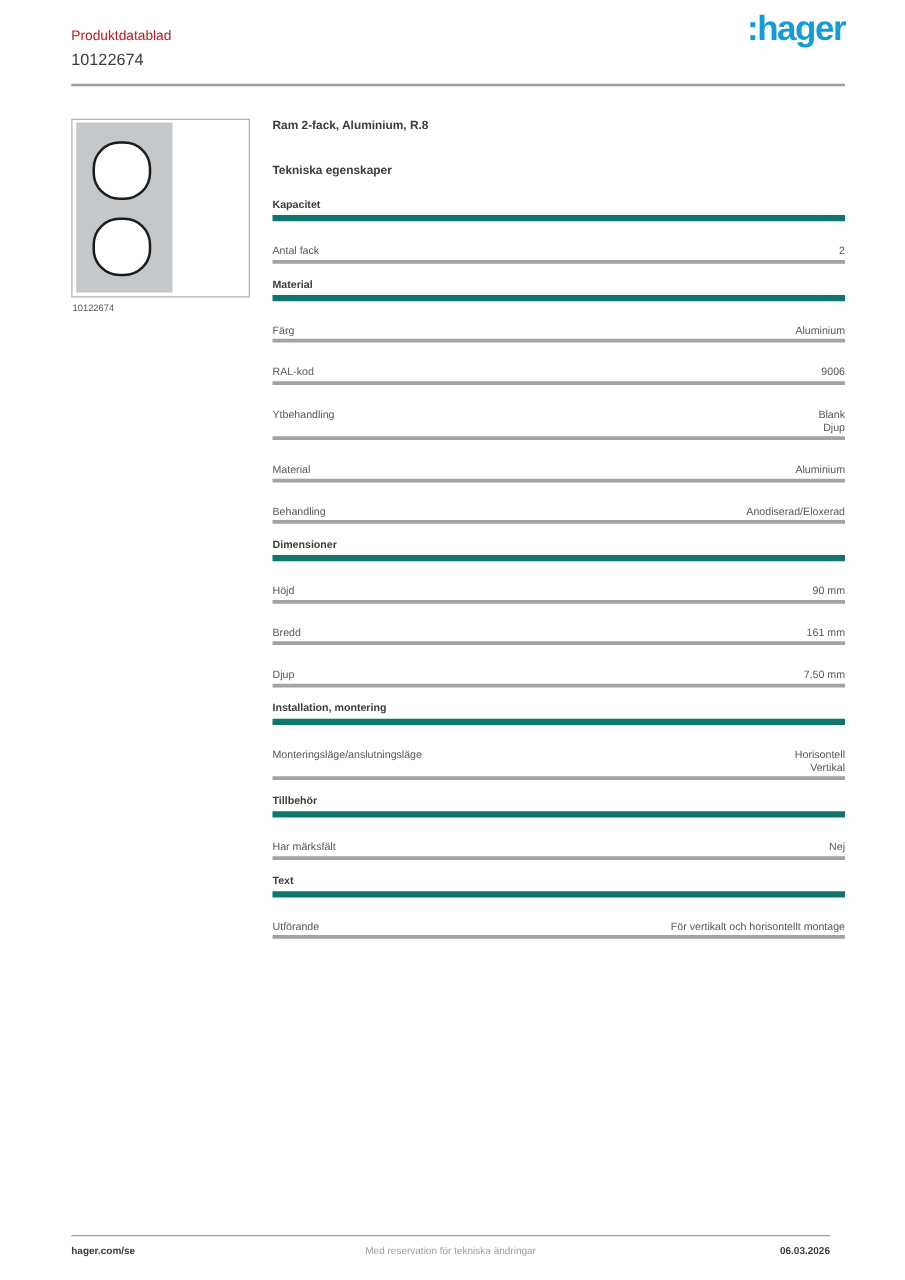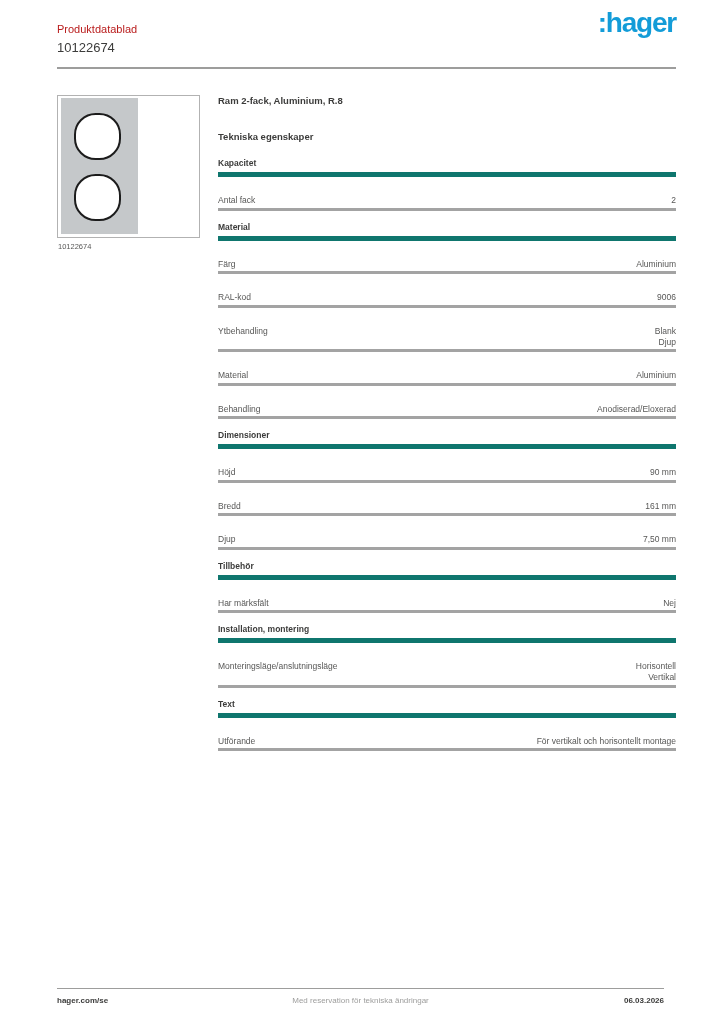--- a/index.html
+++ b/index.html
@@ -151,35 +151,35 @@
             </div>
           </div>
           <div class="spec-row">
             <div class="spec-label">Djup</div>
             <div class="spec-value">
               <div>7,50 mm</div>
             </div>
           </div>
         </div>
         <div class="spec-section">
-          <div class="section-title">Tillbehör</div>
-          <div class="spec-row">
-            <div class="spec-label">Har märksfält</div>
-            <div class="spec-value">
-              <div>Nej</div>
-            </div>
-          </div>
-        </div>
-        <div class="spec-section">
           <div class="section-title">Installation, montering</div>
           <div class="spec-row">
             <div class="spec-label">Monteringsläge/anslutningsläge</div>
             <div class="spec-value">
               <div>Horisontell</div>
               <div>Vertikal</div>
+            </div>
+          </div>
+        </div>
+        <div class="spec-section">
+          <div class="section-title">Tillbehör</div>
+          <div class="spec-row">
+            <div class="spec-label">Har märksfält</div>
+            <div class="spec-value">
+              <div>Nej</div>
             </div>
           </div>
         </div>
         <div class="spec-section">
           <div class="section-title">Text</div>
           <div class="spec-row">
             <div class="spec-label">Utförande</div>
             <div class="spec-value">
               <div>För vertikalt och horisontellt montage</div>
             </div>

